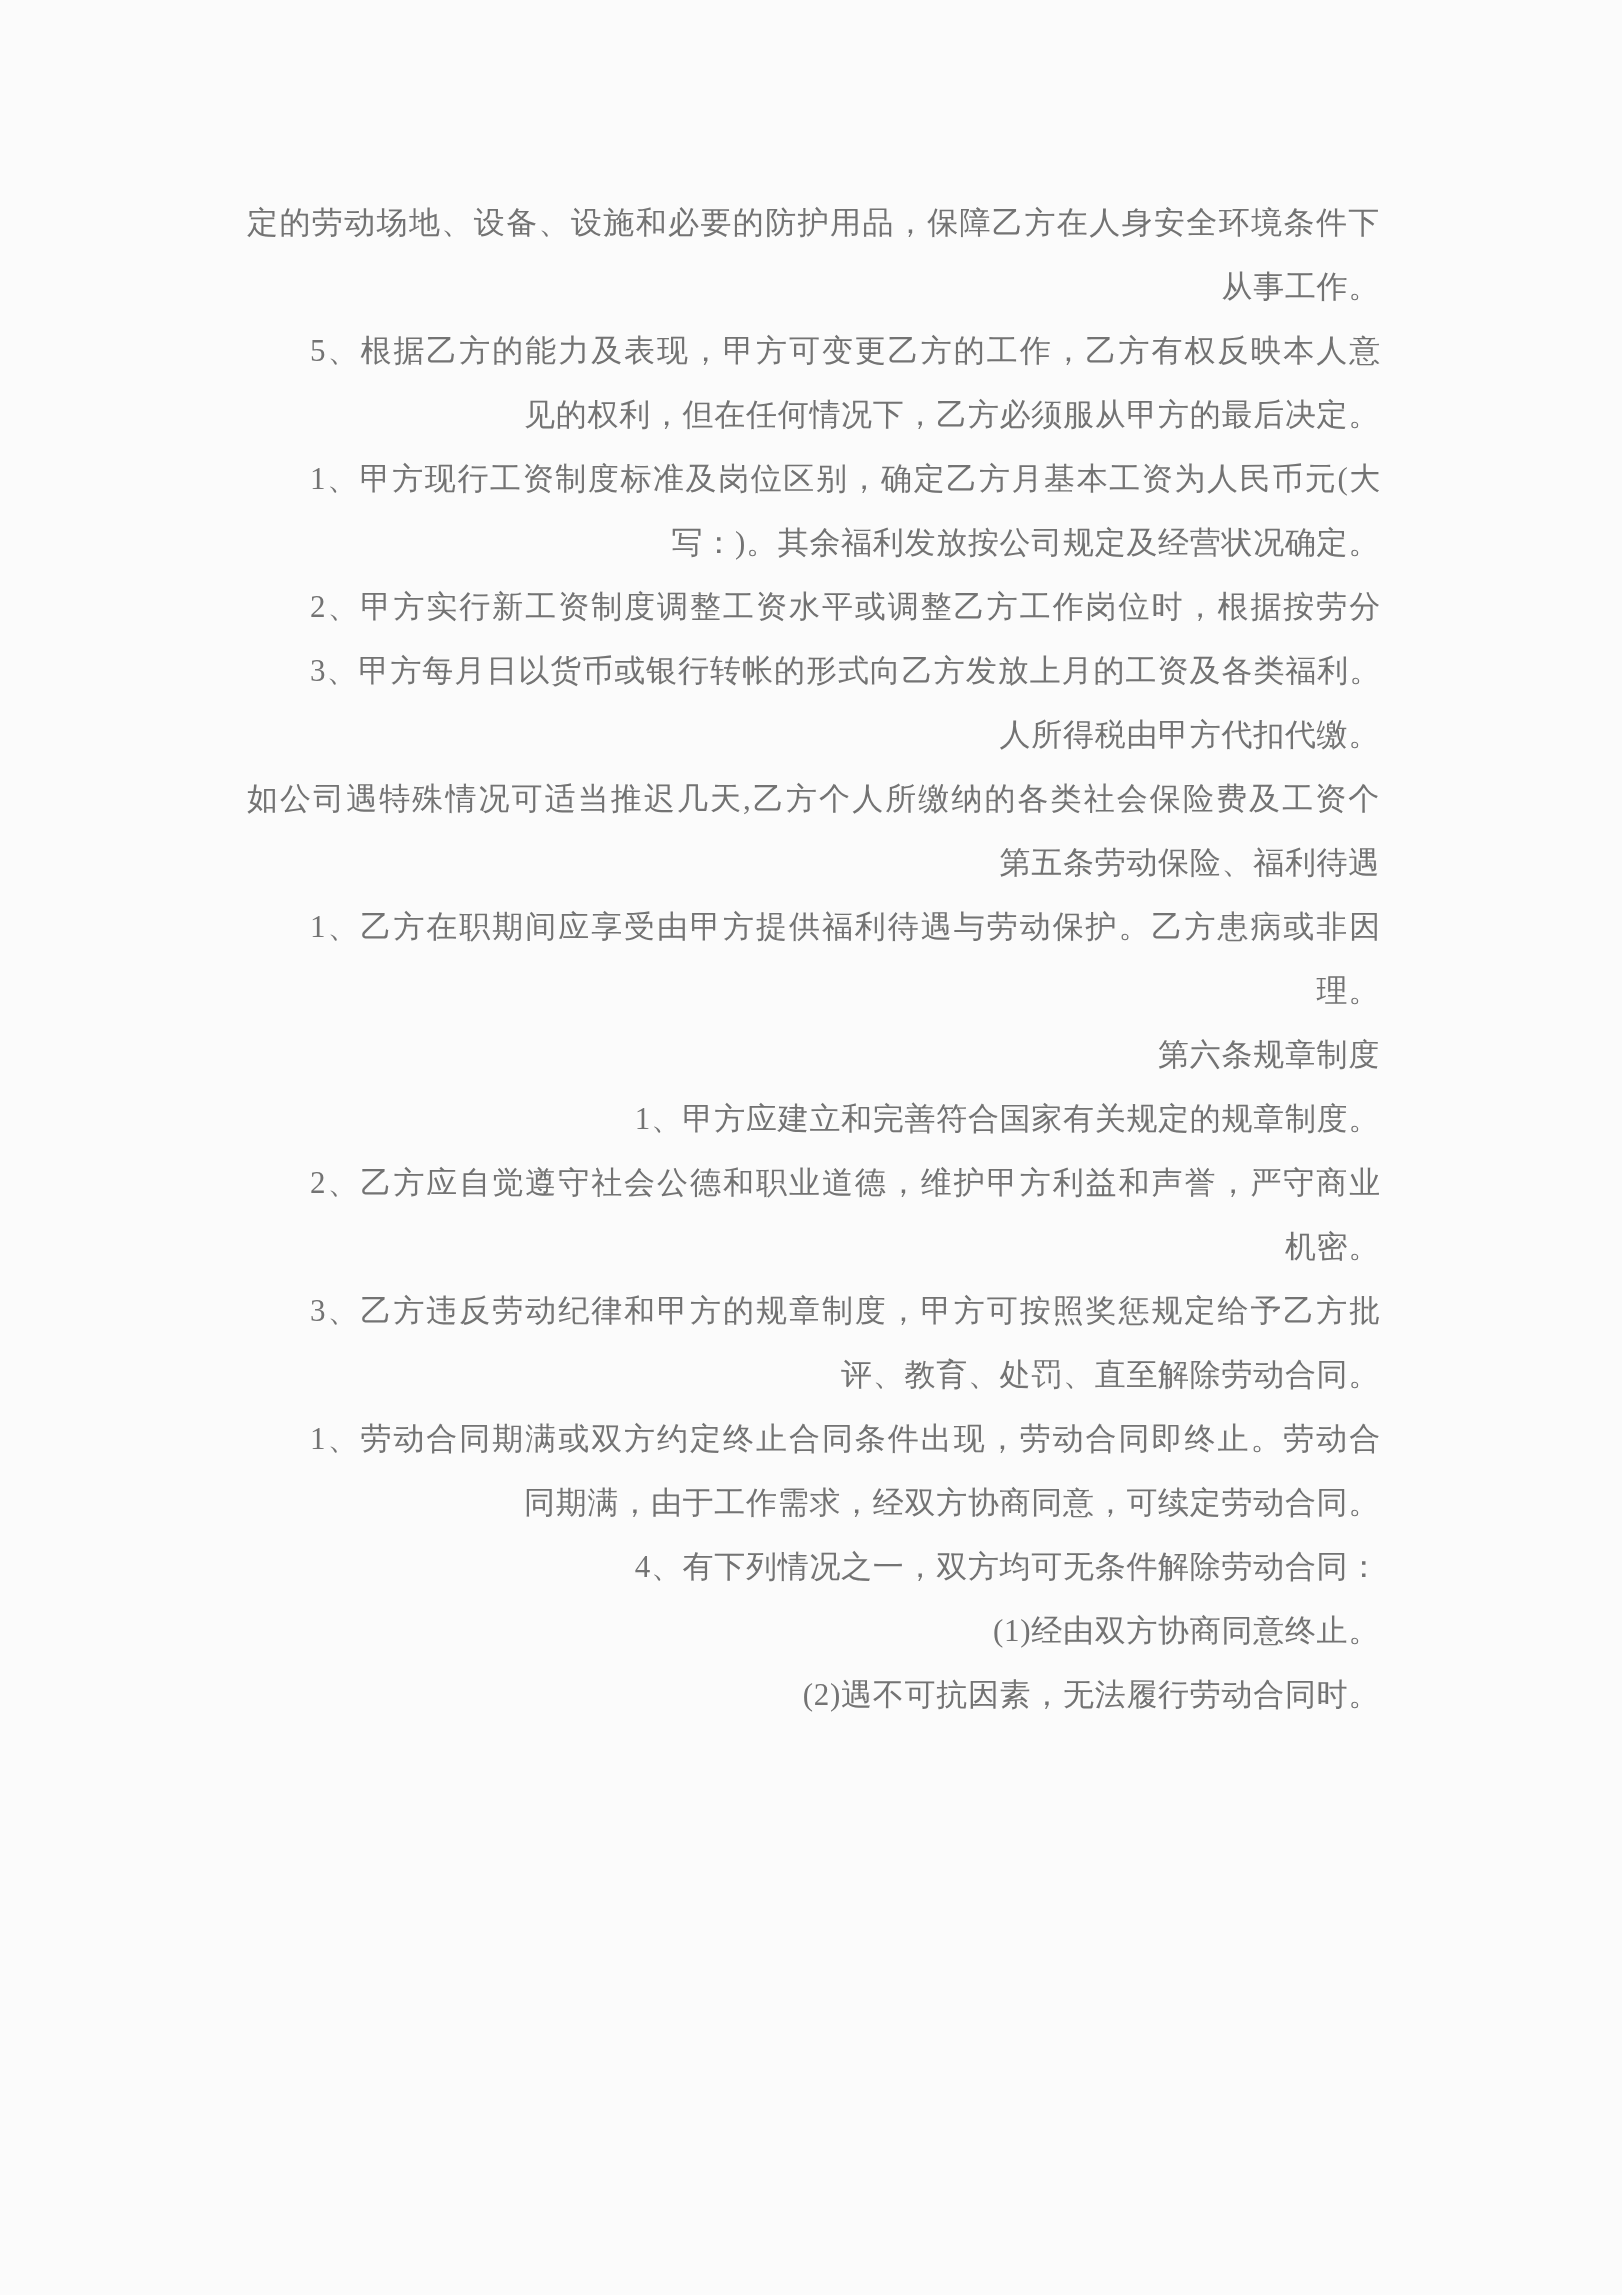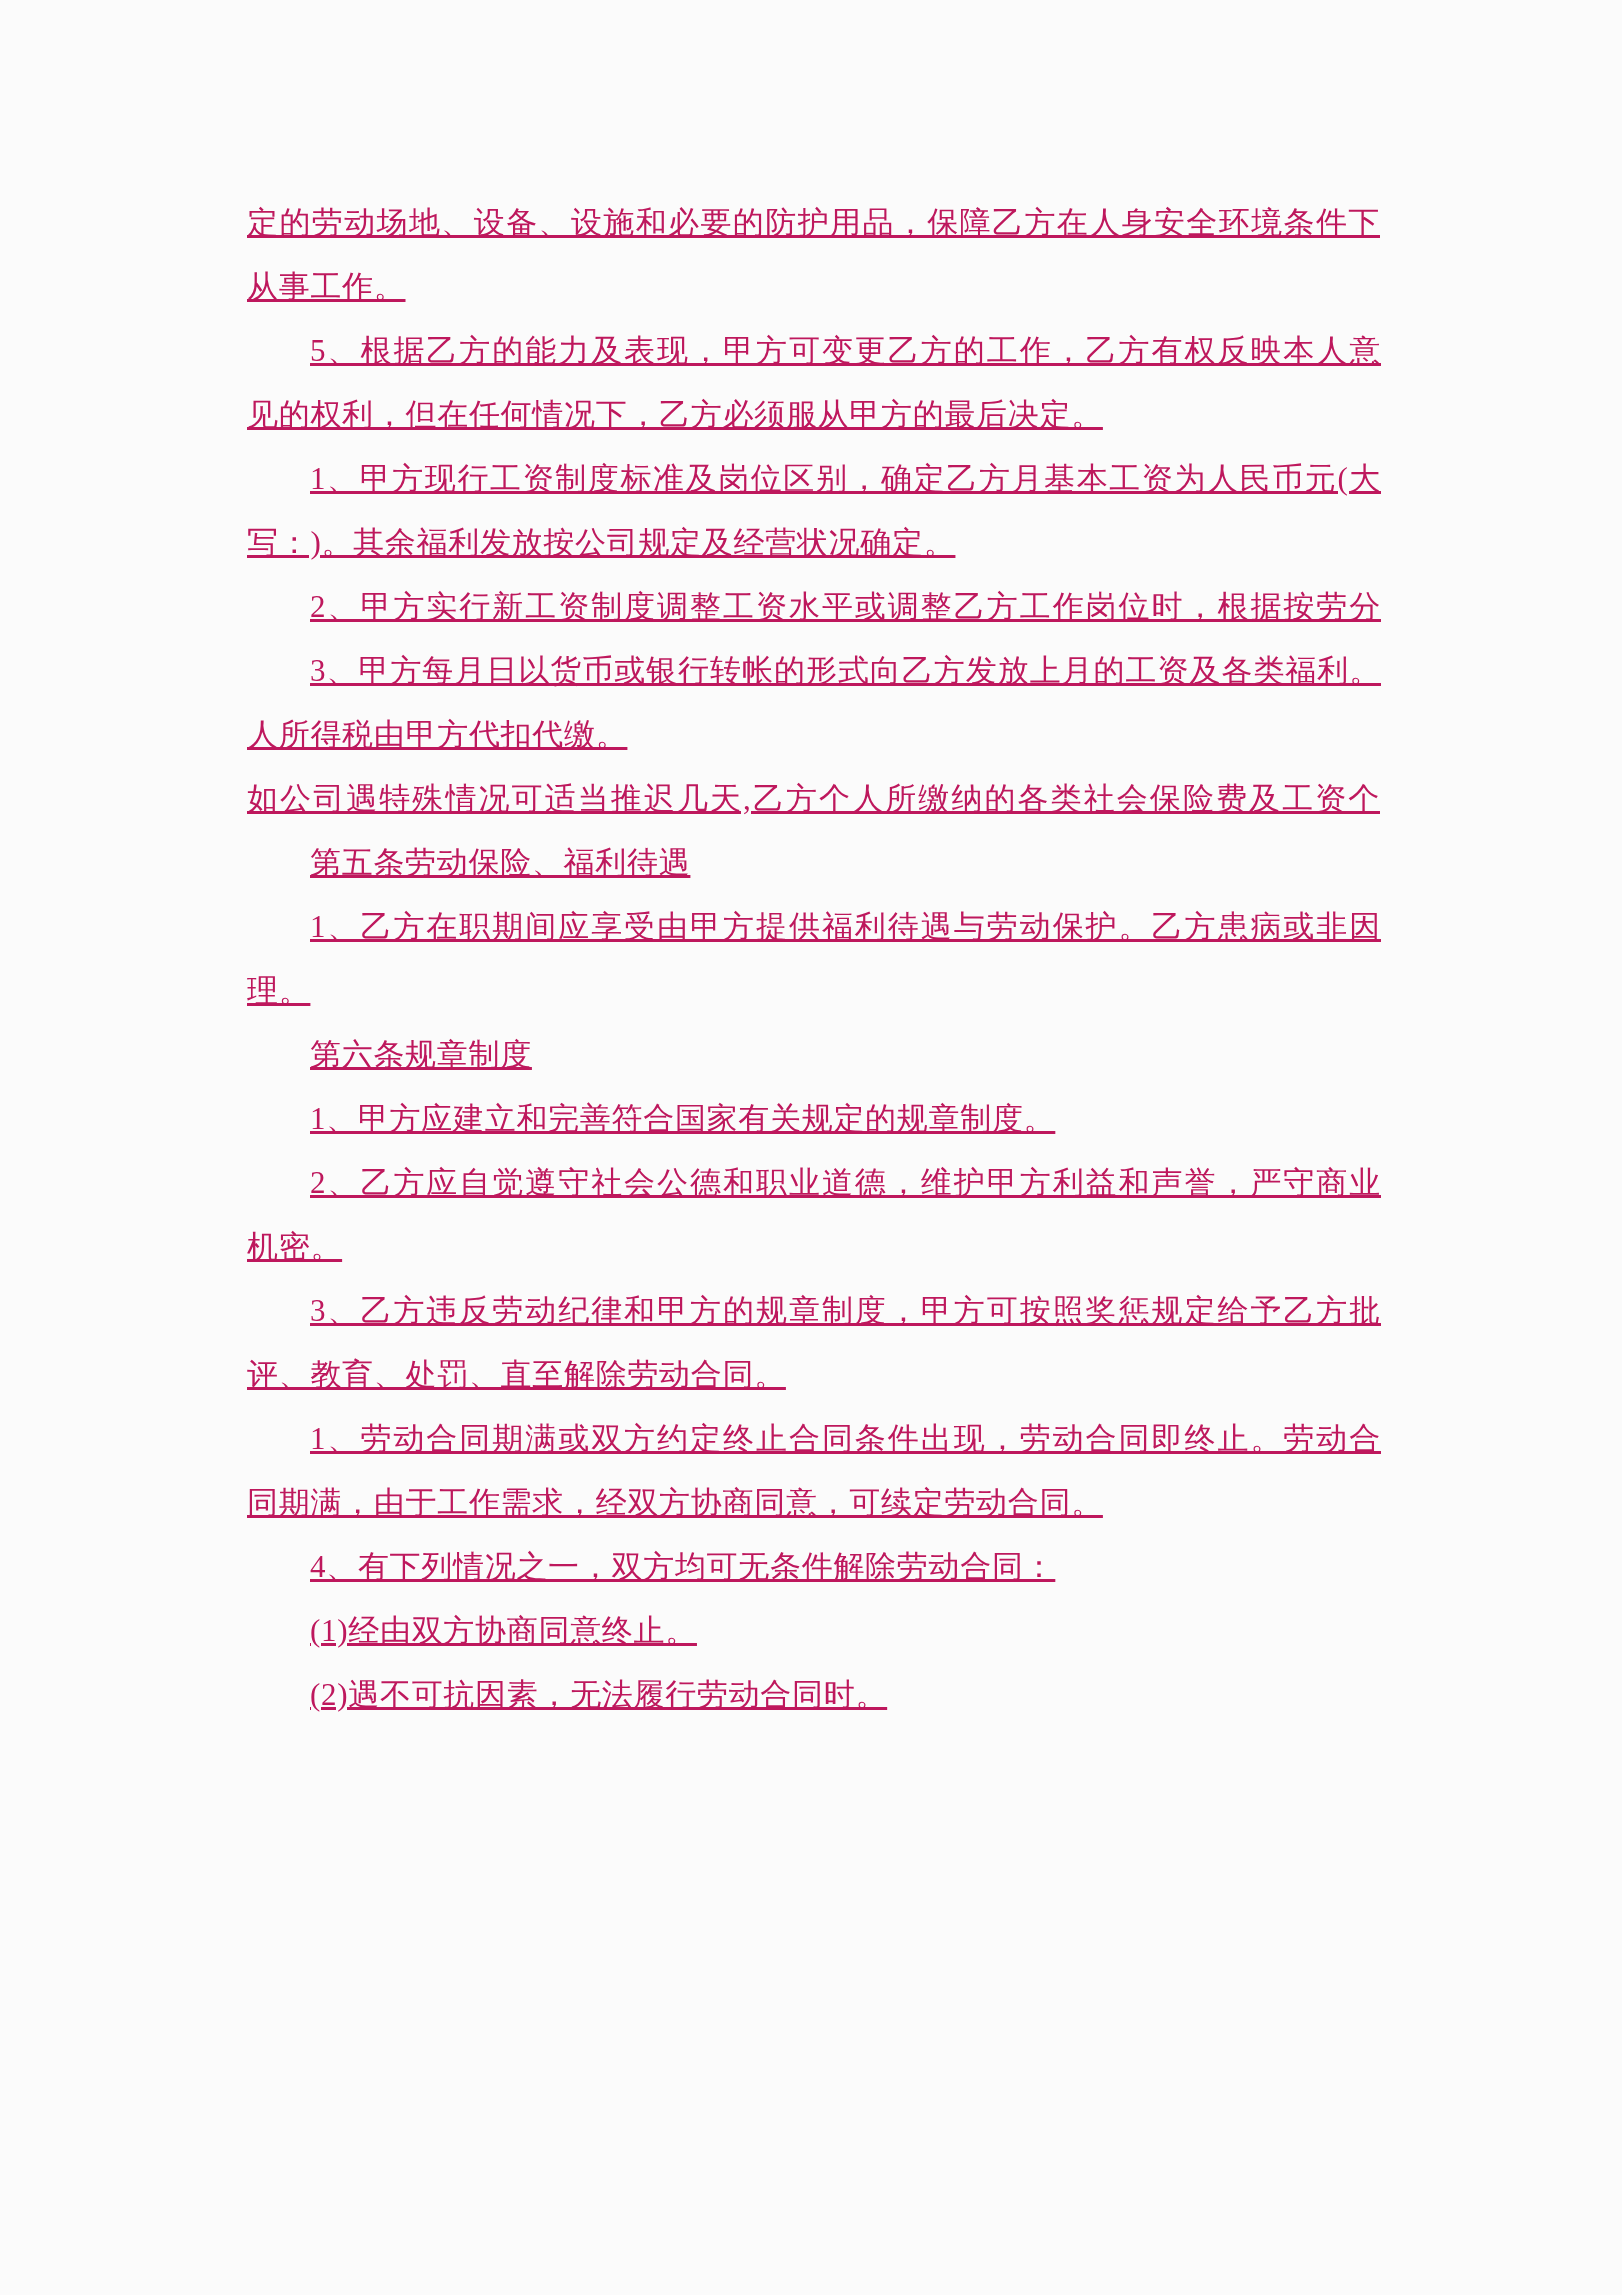--- a/index.html
+++ b/index.html
@@ -27,42 +27,42 @@
     top: 191px;
     width: 1133px;
     color: #141414;
     font-size: 31px;
     line-height: 64px;
     letter-spacing: 0.7px;
   }
   .line {
     height: 64px;
     white-space: nowrap;
-    text-align: left;
+    text-align: right;
   }
   
   .line.i {
     padding-left: 63px;
   }
   
   .line.j {
     white-space: normal;
     text-align: justify;
     text-align-last: justify;
     text-justify: inter-character;
   }
   .line.j.i {
     width: 1071px; 
   }
 </style>
 </head>
 <body style="background: rgb(251, 251, 251);">
 
 <div class="page">
-  <div class="doc-body" style="color: #be185d; text-decoration: underline;">
+  <div class="doc-body" style="color: #737373;">
     <div class="line j">定的劳动场地、设备、设施和必要的防护用品，保障乙方在人身安全环境条件下</div>
     <div class="line">从事工作。</div>
     <div class="line j i">5、根据乙方的能力及表现，甲方可变更乙方的工作，乙方有权反映本人意</div>
     <div class="line">见的权利，但在任何情况下，乙方必须服从甲方的最后决定。</div>
     <div class="line j i">1、甲方现行工资制度标准及岗位区别，确定乙方月基本工资为人民币元(大</div>
     <div class="line">写：)。其余福利发放按公司规定及经营状况确定。</div>
     <div class="line j i">2、甲方实行新工资制度调整工资水平或调整乙方工作岗位时，根据按劳分</div>
     <div class="line j i">3、甲方每月日以货币或银行转帐的形式向乙方发放上月的工资及各类福利。</div>
     <div class="line">人所得税由甲方代扣代缴。</div>
     <div class="line j">如公司遇特殊情况可适当推迟几天,乙方个人所缴纳的各类社会保险费及工资个</div>

